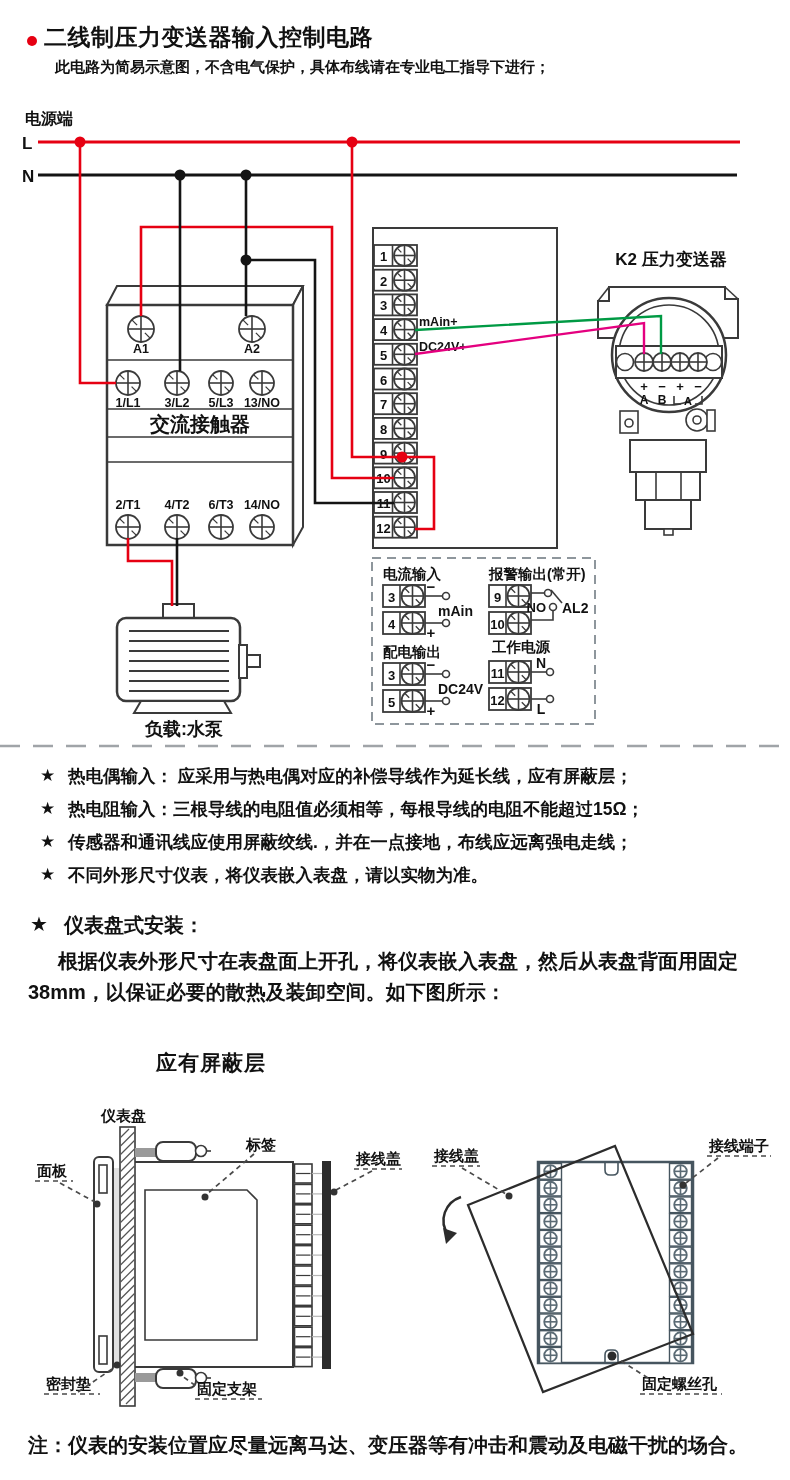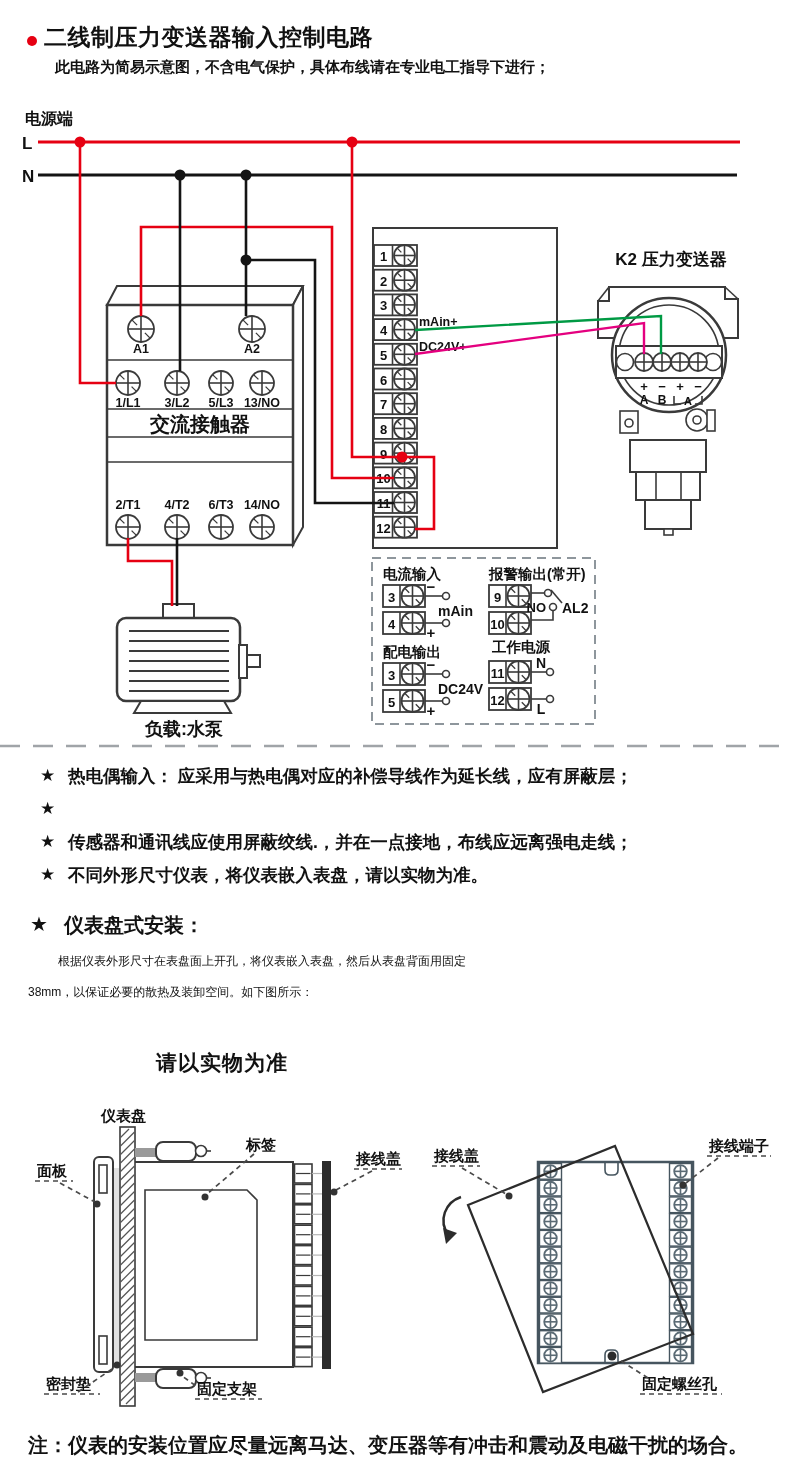--- a/index.html
+++ b/index.html
@@ -7,21 +7,21 @@
         font-family:"Liberation Sans","DejaVu Sans",sans-serif;color:#111;border-radius:14px;}
   .abs{position:absolute;}
   .bullet{position:absolute;left:27px;top:36px;width:10px;height:10px;border-radius:50%;background:#e60012;}
   .title{left:44px;top:22px;font-size:23px;font-weight:bold;letter-spacing:.5px;}
   .subtitle{left:55px;top:58px;font-size:15px;font-weight:bold;}
   .notes{left:40px;top:766px;width:730px;}
   .note-row{display:flex;margin-bottom:12.5px;font-size:17.5px;font-weight:bold;line-height:20.5px;}
   .note-star{width:28px;flex:0 0 28px;font-size:17px;}
   .pm-head{left:30px;top:912px;display:flex;font-size:20px;font-weight:bold;}
   .pm-star{width:34px;flex:0 0 34px;}
-  .pm-par{left:28px;top:946px;width:744px;font-size:12px;font-weight:normal;line-height:30.6px;}
+  .pm-par{left:28px;top:946px;width:744px;font-size:20px;font-weight:bold;line-height:30.6px;}
   .pm-line1{padding-left:30px;}
   .sv-title{left:156px;top:1049px;font-size:21px;font-weight:bold;
             font-family:"DejaVu Serif","Liberation Serif",serif;letter-spacing:1px;}
   .footer{left:28px;top:1432px;font-size:20px;font-weight:bold;}
   svg{position:absolute;left:0;}
   svg text{font-family:"Liberation Sans","DejaVu Sans",sans-serif;font-weight:bold;fill:#111;}
   .ln{stroke:#3a3a3a;stroke-width:2;fill:none;}
   .ln15{stroke:#3a3a3a;stroke-width:1.6;fill:none;}
   .ln25{stroke:#3a3a3a;stroke-width:2.5;fill:none;}
   .fw{fill:#fff;}
@@ -422,41 +422,42 @@
     <line x1="0" y1="746" x2="790" y2="746" class="sep"></line>
   </svg>
 
   <div class="abs notes">
     <div class="note-row">
       <span class="note-star">★</span>
       <span>热电偶输入： 应采用与热电偶对应的补偿导线作为延长线，应有屏蔽层；</span>
       </div>
     <div class="note-row">
       <span class="note-star">★</span>
+      <span>热电阻输入：三根导线的电阻值必须相等，每根导线的电阻不能超过15Ω；</span>
       </div>
     <div class="note-row">
       <span class="note-star">★</span>
       <span>传感器和通讯线应使用屏蔽绞线.，并在一点接地，布线应远离强电走线；</span>
       </div>
     <div class="note-row">
       <span class="note-star">★</span>
       <span>不同外形尺寸仪表，将仪表嵌入表盘，请以实物为准。</span>
       </div>
   </div>
 
   <div class="abs pm-head">
     <span class="pm-star">★</span>
     <span>仪表盘式安装：</span>
   </div>
   <div class="abs pm-par">
     <div class="pm-line1">根据仪表外形尺寸在表盘面上开孔，将仪表嵌入表盘，然后从表盘背面用固定</div>
     <div>38mm，以保证必要的散热及装卸空间。如下图所示：</div>
   </div>
 
-  <div class="abs sv-title">请以实物为准</div>
+  <div class="abs sv-title">应有屏蔽层</div>
 
   <svg id="sideview" width="790" height="345" viewBox="0 1085 790 345" style="top:1085px;">
 
     <g>
       <rect x="113" y="1168" width="6" height="194" fill="#e2e2e2"></rect>
       <rect x="133" y="1162" width="160" height="205" class="ln fw"></rect>
       <path d="M145,1190 L247,1190 L257,1200 L257,1340 L145,1340 Z" class="ln15 fw"></path>
       <rect x="120" y="1127" width="15" height="279" class="ln15 fw"></rect>
       <g id="g-hatch">
           <line x1="120.5" y1="1137.5" x2="129" y2="1129" stroke="#555" stroke-width="1.2"></line>

